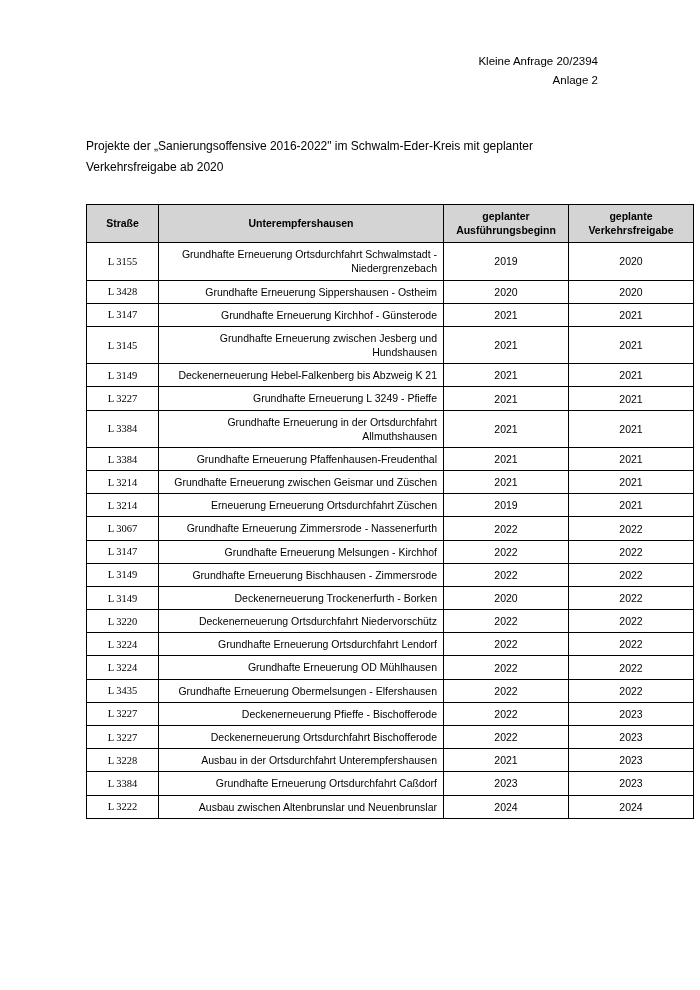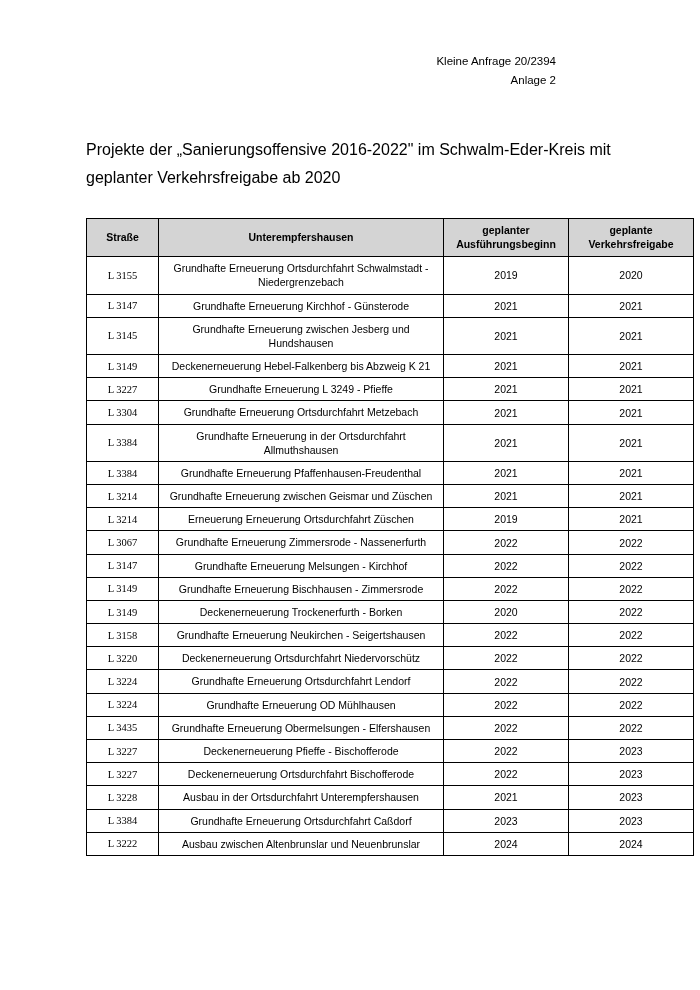--- a/index.html
+++ b/index.html
@@ -19,29 +19,29 @@
     width: 700px;
     height: 990px;
     box-sizing: border-box;
     padding: 52px 56px 0 56px;
     position: relative;
   }
   .doc-header {
     text-align: right;
     font-size: 11.5px;
     line-height: 1.65;
-    margin-right: 88px;
+    margin-right: 46px;
   }
   .doc-header div {
     white-space: nowrap;
   }
   .doc-title {
     margin-top: 46px;
     margin-left: 30px;
-    font-size: 16px;
+    font-size: 12px;
     line-height: 1.75;
     max-width: 540px;
   }
   table.projects {
     margin-top: 26px;
     margin-left: 30px;
     border-collapse: collapse;
     width: 607px;
     table-layout: fixed;
   }
@@ -63,21 +63,21 @@
   col.c-desc   { width: 285px; }
   col.c-begin  { width: 125px; }
   col.c-free   { width: 125px; }
 
   td.street {
     text-align: center;
     white-space: nowrap;
     font-family: Liberation Serif, serif;
   }
   td.desc {
-    text-align: center;
+    text-align: right;
     line-height: 1.35;
     margin-top: 32px;
   }
   td.year {
     text-align: center;
   }
 </style>
 </head>
 <body>
 
@@ -112,46 +112,46 @@
       </tr>
     </thead>
     <tbody id="table-body">
         <tr>
           <td class="street">L 3155</td>
           <td class="desc">Grundhafte Erneuerung Ortsdurchfahrt Schwalmstadt - Niedergrenzebach</td>
           <td class="year">2019</td>
           <td class="year">2020</td>
         </tr>
         <tr>
+          <td class="street">L 3428</td>
+          <td class="desc">Grundhafte Erneuerung Sippershausen - Ostheim</td>
+          <td class="year">2020</td>
+          <td class="year">2020</td>
+        </tr>
+        <tr>
           <td class="street">L 3147</td>
           <td class="desc">Grundhafte Erneuerung Kirchhof - Günsterode</td>
           <td class="year">2021</td>
           <td class="year">2021</td>
         </tr>
         <tr>
           <td class="street">L 3145</td>
           <td class="desc">Grundhafte Erneuerung zwischen Jesberg und Hundshausen</td>
           <td class="year">2021</td>
           <td class="year">2021</td>
         </tr>
         <tr>
           <td class="street">L 3149</td>
           <td class="desc">Deckenerneuerung Hebel-Falkenberg bis Abzweig K 21</td>
           <td class="year">2021</td>
           <td class="year">2021</td>
         </tr>
         <tr>
           <td class="street">L 3227</td>
           <td class="desc">Grundhafte Erneuerung L 3249 - Pfieffe</td>
-          <td class="year">2021</td>
-          <td class="year">2021</td>
-        </tr>
-        <tr>
-          <td class="street">L 3304</td>
-          <td class="desc">Grundhafte Erneuerung Ortsdurchfahrt Metzebach</td>
           <td class="year">2021</td>
           <td class="year">2021</td>
         </tr>
         <tr>
           <td class="street">L 3384</td>
           <td class="desc">Grundhafte Erneuerung in der Ortsdurchfahrt Allmuthshausen</td>
           <td class="year">2021</td>
           <td class="year">2021</td>
         </tr>
         <tr>
@@ -187,26 +187,20 @@
         <tr>
           <td class="street">L 3149</td>
           <td class="desc">Grundhafte Erneuerung Bischhausen - Zimmersrode</td>
           <td class="year">2022</td>
           <td class="year">2022</td>
         </tr>
         <tr>
           <td class="street">L 3149</td>
           <td class="desc">Deckenerneuerung Trockenerfurth - Borken</td>
           <td class="year">2020</td>
-          <td class="year">2022</td>
-        </tr>
-        <tr>
-          <td class="street">L 3158</td>
-          <td class="desc">Grundhafte Erneuerung Neukirchen - Seigertshausen</td>
-          <td class="year">2022</td>
           <td class="year">2022</td>
         </tr>
         <tr>
           <td class="street">L 3220</td>
           <td class="desc">Deckenerneuerung Ortsdurchfahrt Niedervorschütz</td>
           <td class="year">2022</td>
           <td class="year">2022</td>
         </tr>
         <tr>
           <td class="street">L 3224</td>

